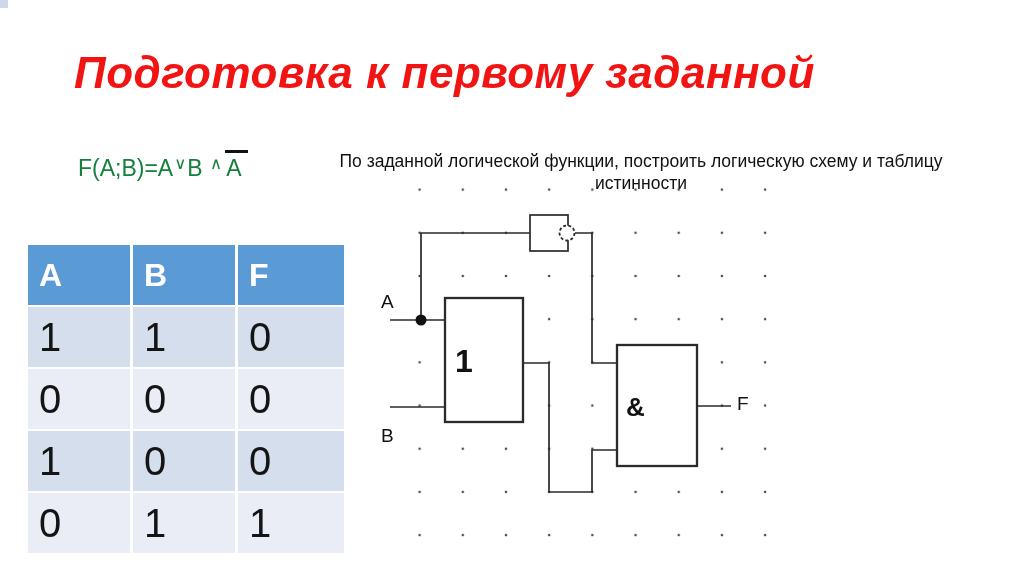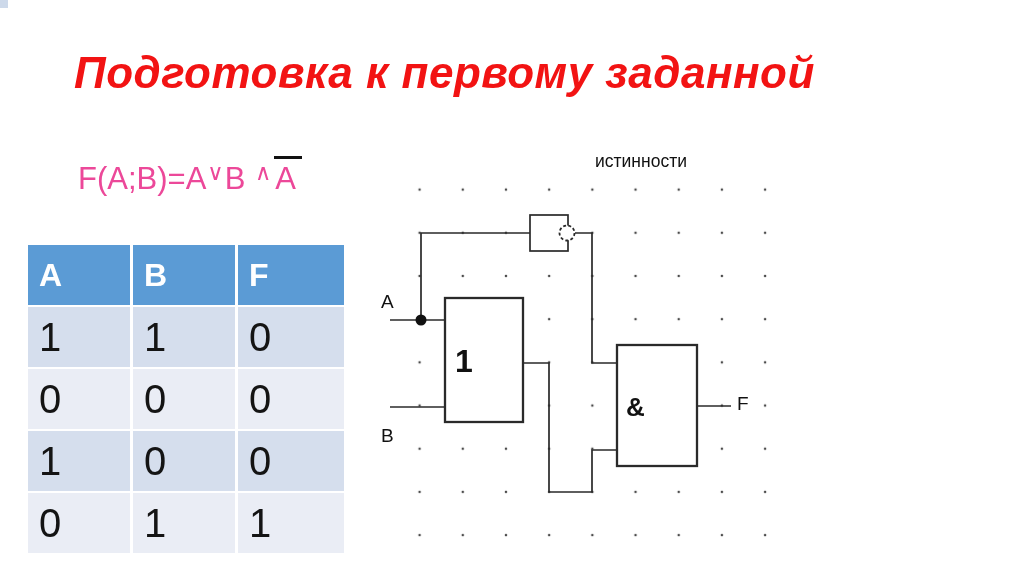--- a/index.html
+++ b/index.html
@@ -19,22 +19,22 @@
 
   .title {
     position: absolute; left: 74px; top: 48px;
     font-size: 44px; font-weight: bold; font-style: italic;
     color: #f21313;
     letter-spacing: 0.5px;
     white-space: nowrap;
   }
 
   .formula {
-    position: absolute; left: 78px; top: 156px;
-    font-size: 31px; color: #ec4899;
+    position: absolute; left: 78px; top: 150px;
+    font-size: 23px; color: #15803d;
     white-space: nowrap;
   }
   .formula .op {
     font-size: 0.72em;
     position: relative; top: -0.42em;
     margin: 0 1px;
   }
   .formula .neg {
     display: inline-block;
     border-top: 3px solid #111;
@@ -98,20 +98,21 @@
 </head>
 <body>
 
 <div class="corner-square"></div>
 
 <div class="title">Подготовка к первому заданной</div>
 
 <div class="formula"><span>F(A;B)=A</span><span class="op">∨</span><span>B</span> <span class="op">∧</span><span class="neg">A</span></div>
 
 <div class="task-text">
+  <div>По заданной логической функции, построить логическую схему и таблицу</div>
   <div>истинности</div>
 </div>
 
 <table class="truth-table">
   <tbody>
       <tr>
     <th>A</th>
     <th>B</th>
     <th class="last">F</th>
   </tr>

